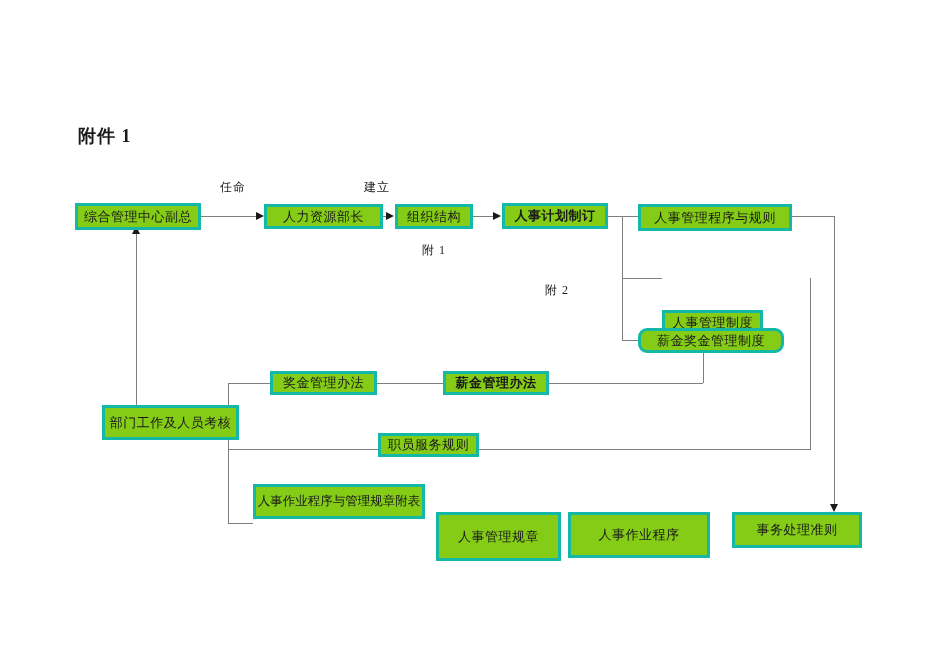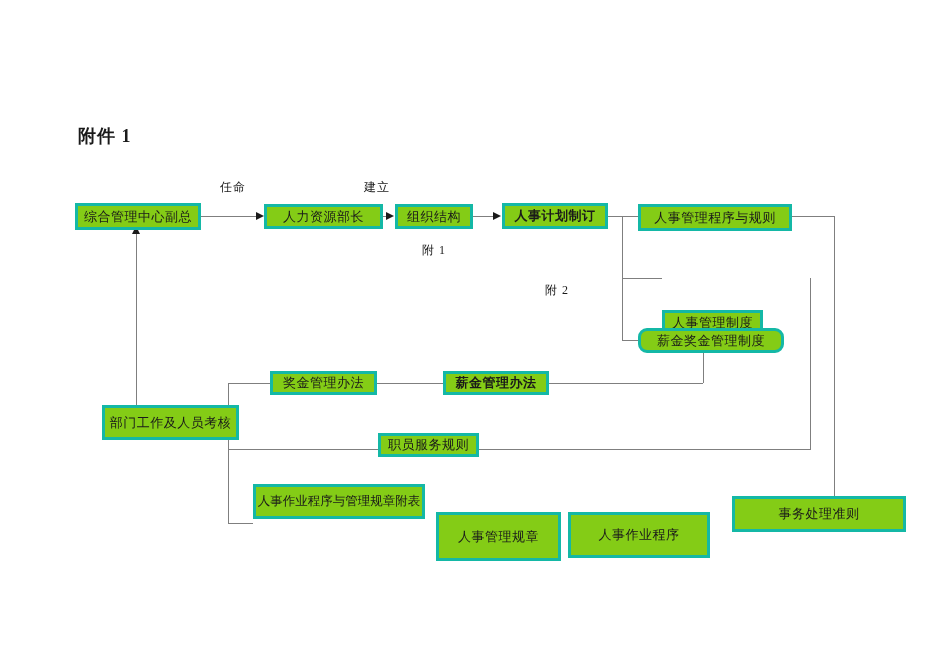--- a/index.html
+++ b/index.html
@@ -125,15 +125,15 @@
   <div class="node" style="left:638px;top:204px;width:154px;height:27px;">人事管理程序与规则</div>
   <div class="node" style="left:662px;top:266px;width:101px;height:25px;margin-top:44px;">人事管理制度</div>
   <div class="node" style="left:638px;top:328px;width:146px;height:25px;border-radius:9px;">薪金奖金管理制度</div>
   <div class="node" style="left:270px;top:371px;width:107px;height:24px;">奖金管理办法</div>
   <div class="node" style="left:443px;top:371px;width:106px;height:24px;font-weight:bold;">薪金管理办法</div>
   <div class="node" style="left:378px;top:433px;width:101px;height:24px;">职员服务规则</div>
   <div class="node" style="left:69px;top:405px;width:137px;height:35px;margin-left:33px;">部门工作及人员考核</div>
   <div class="node" style="left:253px;top:484px;width:172px;height:35px;font-size:12.5px;letter-spacing:0;">人事作业程序与管理规章附表</div>
   <div class="node" style="left:436px;top:512px;width:125px;height:49px;">人事管理规章</div>
   <div class="node" style="left:568px;top:512px;width:142px;height:46px;">人事作业程序</div>
-  <div class="node" style="left:732px;top:496px;width:174px;height:36px;">事务处理准则</div>
+  <div class="node" style="left:732px;top:512px;width:130px;height:36px;">事务处理准则</div>
 
 </div>
 
 </body></html>

